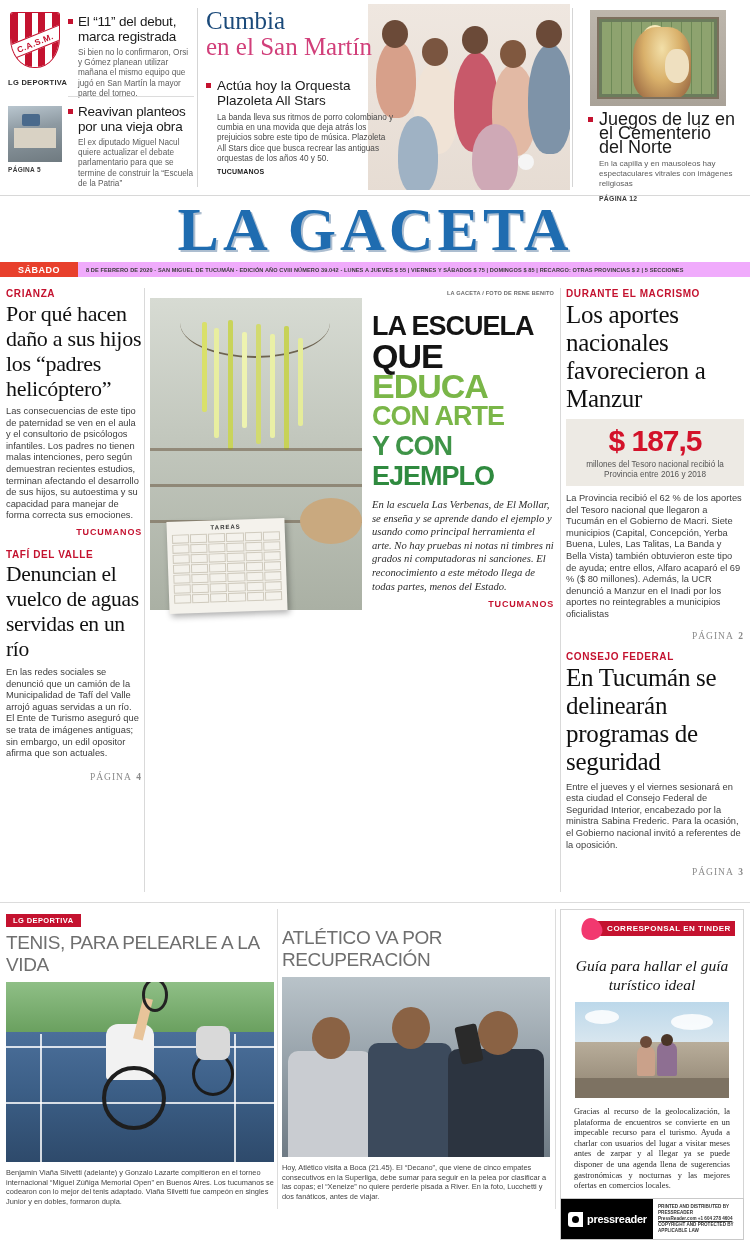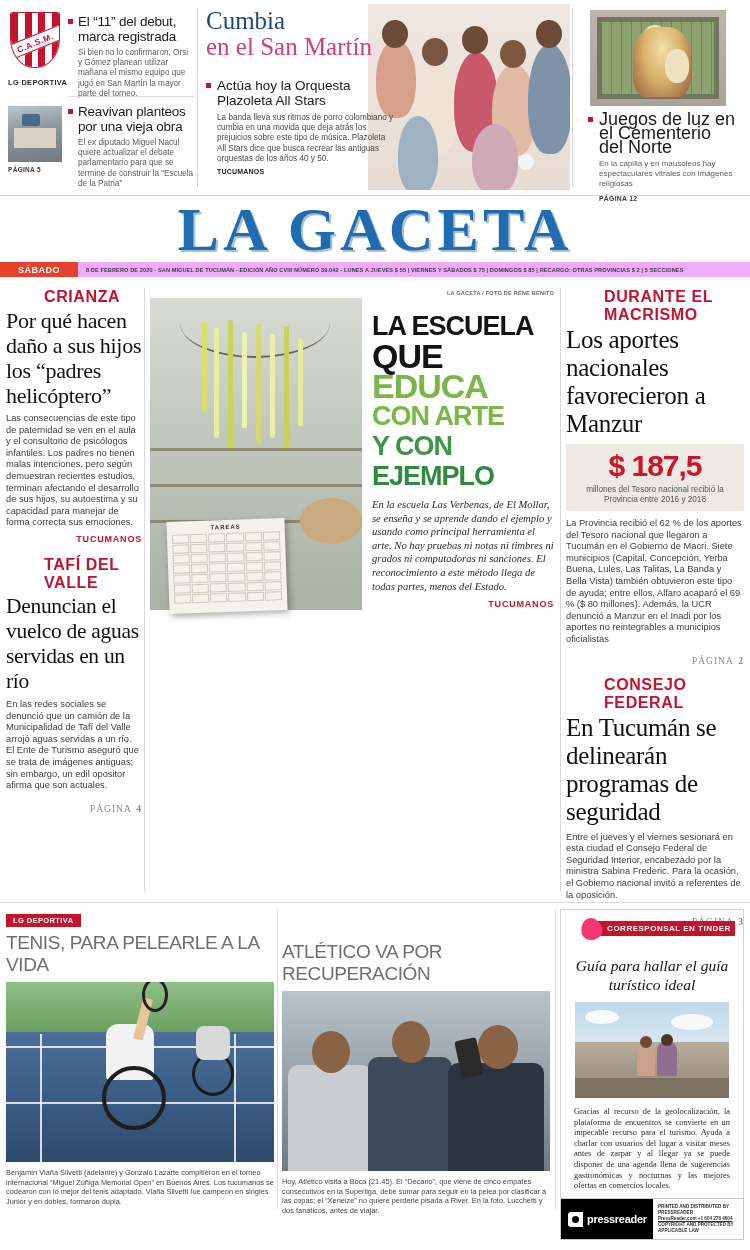--- a/index.html
+++ b/index.html
@@ -104,21 +104,21 @@
     font-size: 5.6px; font-weight: bold; color: #3b3b3b; letter-spacing: .1px; }
   .datebar-gap { width: 750px; height: 7px; background: #fff; }
 
   
   .main { position: relative; width: 750px; height: 618px; padding: 0 6px; }
   .colA { position: absolute; left: 6px; top: 4px; width: 136px; height: 610px; }
   .colB { position: absolute; left: 150px; top: 4px; width: 404px; height: 610px; }
   .colC { position: absolute; left: 566px; top: 4px; width: 178px; height: 610px; }
   .main .vline { position: absolute; top: 4px; bottom: 10px; width: 1px; background: #d9d9d9; }
 
-  .kicker { font-size: 16px; font-weight: bold; color: #c4122f; letter-spacing: .6px; margin-bottom: 2px; margin-left: 38px; }
+  .kicker { font-size: 10px; font-weight: bold; color: #c4122f; letter-spacing: .6px; margin-bottom: 2px; }
   .serif-head { font-family: "Liberation Serif", serif; font-weight: normal; color: #101010; letter-spacing: -.3px; }
   .body-txt { font-size: 9.3px; line-height: 11.6px; color: #3d3d3d; }
   .source { font-size: 9px; font-weight: bold; color: #c4122f; letter-spacing: .8px; }
   .pagina-ref { font-family: "Liberation Serif", serif; font-size: 9.5px; color: #8a8a8a; letter-spacing: 1px; }
 
   .a-head { font-size: 22px; line-height: 25px; }
   .a-head2 { font-size: 21.5px; line-height: 25px; }
 
   
   .photoCenter { position: absolute; left: 0; top: 10px; width: 212px; height: 312px; overflow: hidden;
@@ -165,21 +165,21 @@
     font-family: "Liberation Sans", sans-serif; }
   .moneybox .cap { margin-top: 4px; font-size: 8.2px; line-height: 10px; color: #555; }
 
   
   .bottom { position: relative; width: 750px; height: 330px; padding: 0 6px; border-top: 1px solid #dcdcdc; }
   .tagred { display: inline-block; background: #c4122f; color: #fff; font-size: 7.5px; font-weight: bold;
     padding: 2px 7px; letter-spacing: .4px; }
   .sp-head { font-size: 19px; color: #6f6f6f; letter-spacing: -.4px; font-weight: normal; margin-top: 5px; }
 
   .sp1 { position: absolute; left: 6px; top: 6px; width: 268px; }
-  .sp2 { position: absolute; left: 282px; top: 20px; width: 268px; }
+  .sp2 { position: absolute; left: 282px; top: 6px; width: 268px; }
   .sp3 { position: absolute; left: 560px; top: 6px; width: 184px; height: 316px; border: 1px solid #d5d5d5; }
   .bottom .vline { position: absolute; top: 6px; height: 300px; width: 1px; background: #dcdcdc; }
 
   .sp-photo { position: relative; width: 100%; height: 180px; margin-top: 6px; overflow: hidden; }
   .tennis { background: linear-gradient(180deg,#8fbf86 0%,#6aa05f 28%,#4b6f9a 28%,#3c5f87 60%,#2e4a6b 100%); }
   .tennis .line { position: absolute; background: rgba(255,255,255,.8); }
   .tennis .chair { position: absolute; left: 96px; top: 84px; width: 64px; height: 64px;
     border: 4px solid #1e1e1e; border-radius: 50%; background: transparent; }
   .tennis .body { position: absolute; left: 100px; top: 42px; width: 48px; height: 56px; background: #f2f2f2; border-radius: 12px 12px 4px 4px; }
   .tennis .arm { position: absolute; left: 132px; top: 16px; width: 10px; height: 42px; background: #e8c49a; transform: rotate(14deg); }

